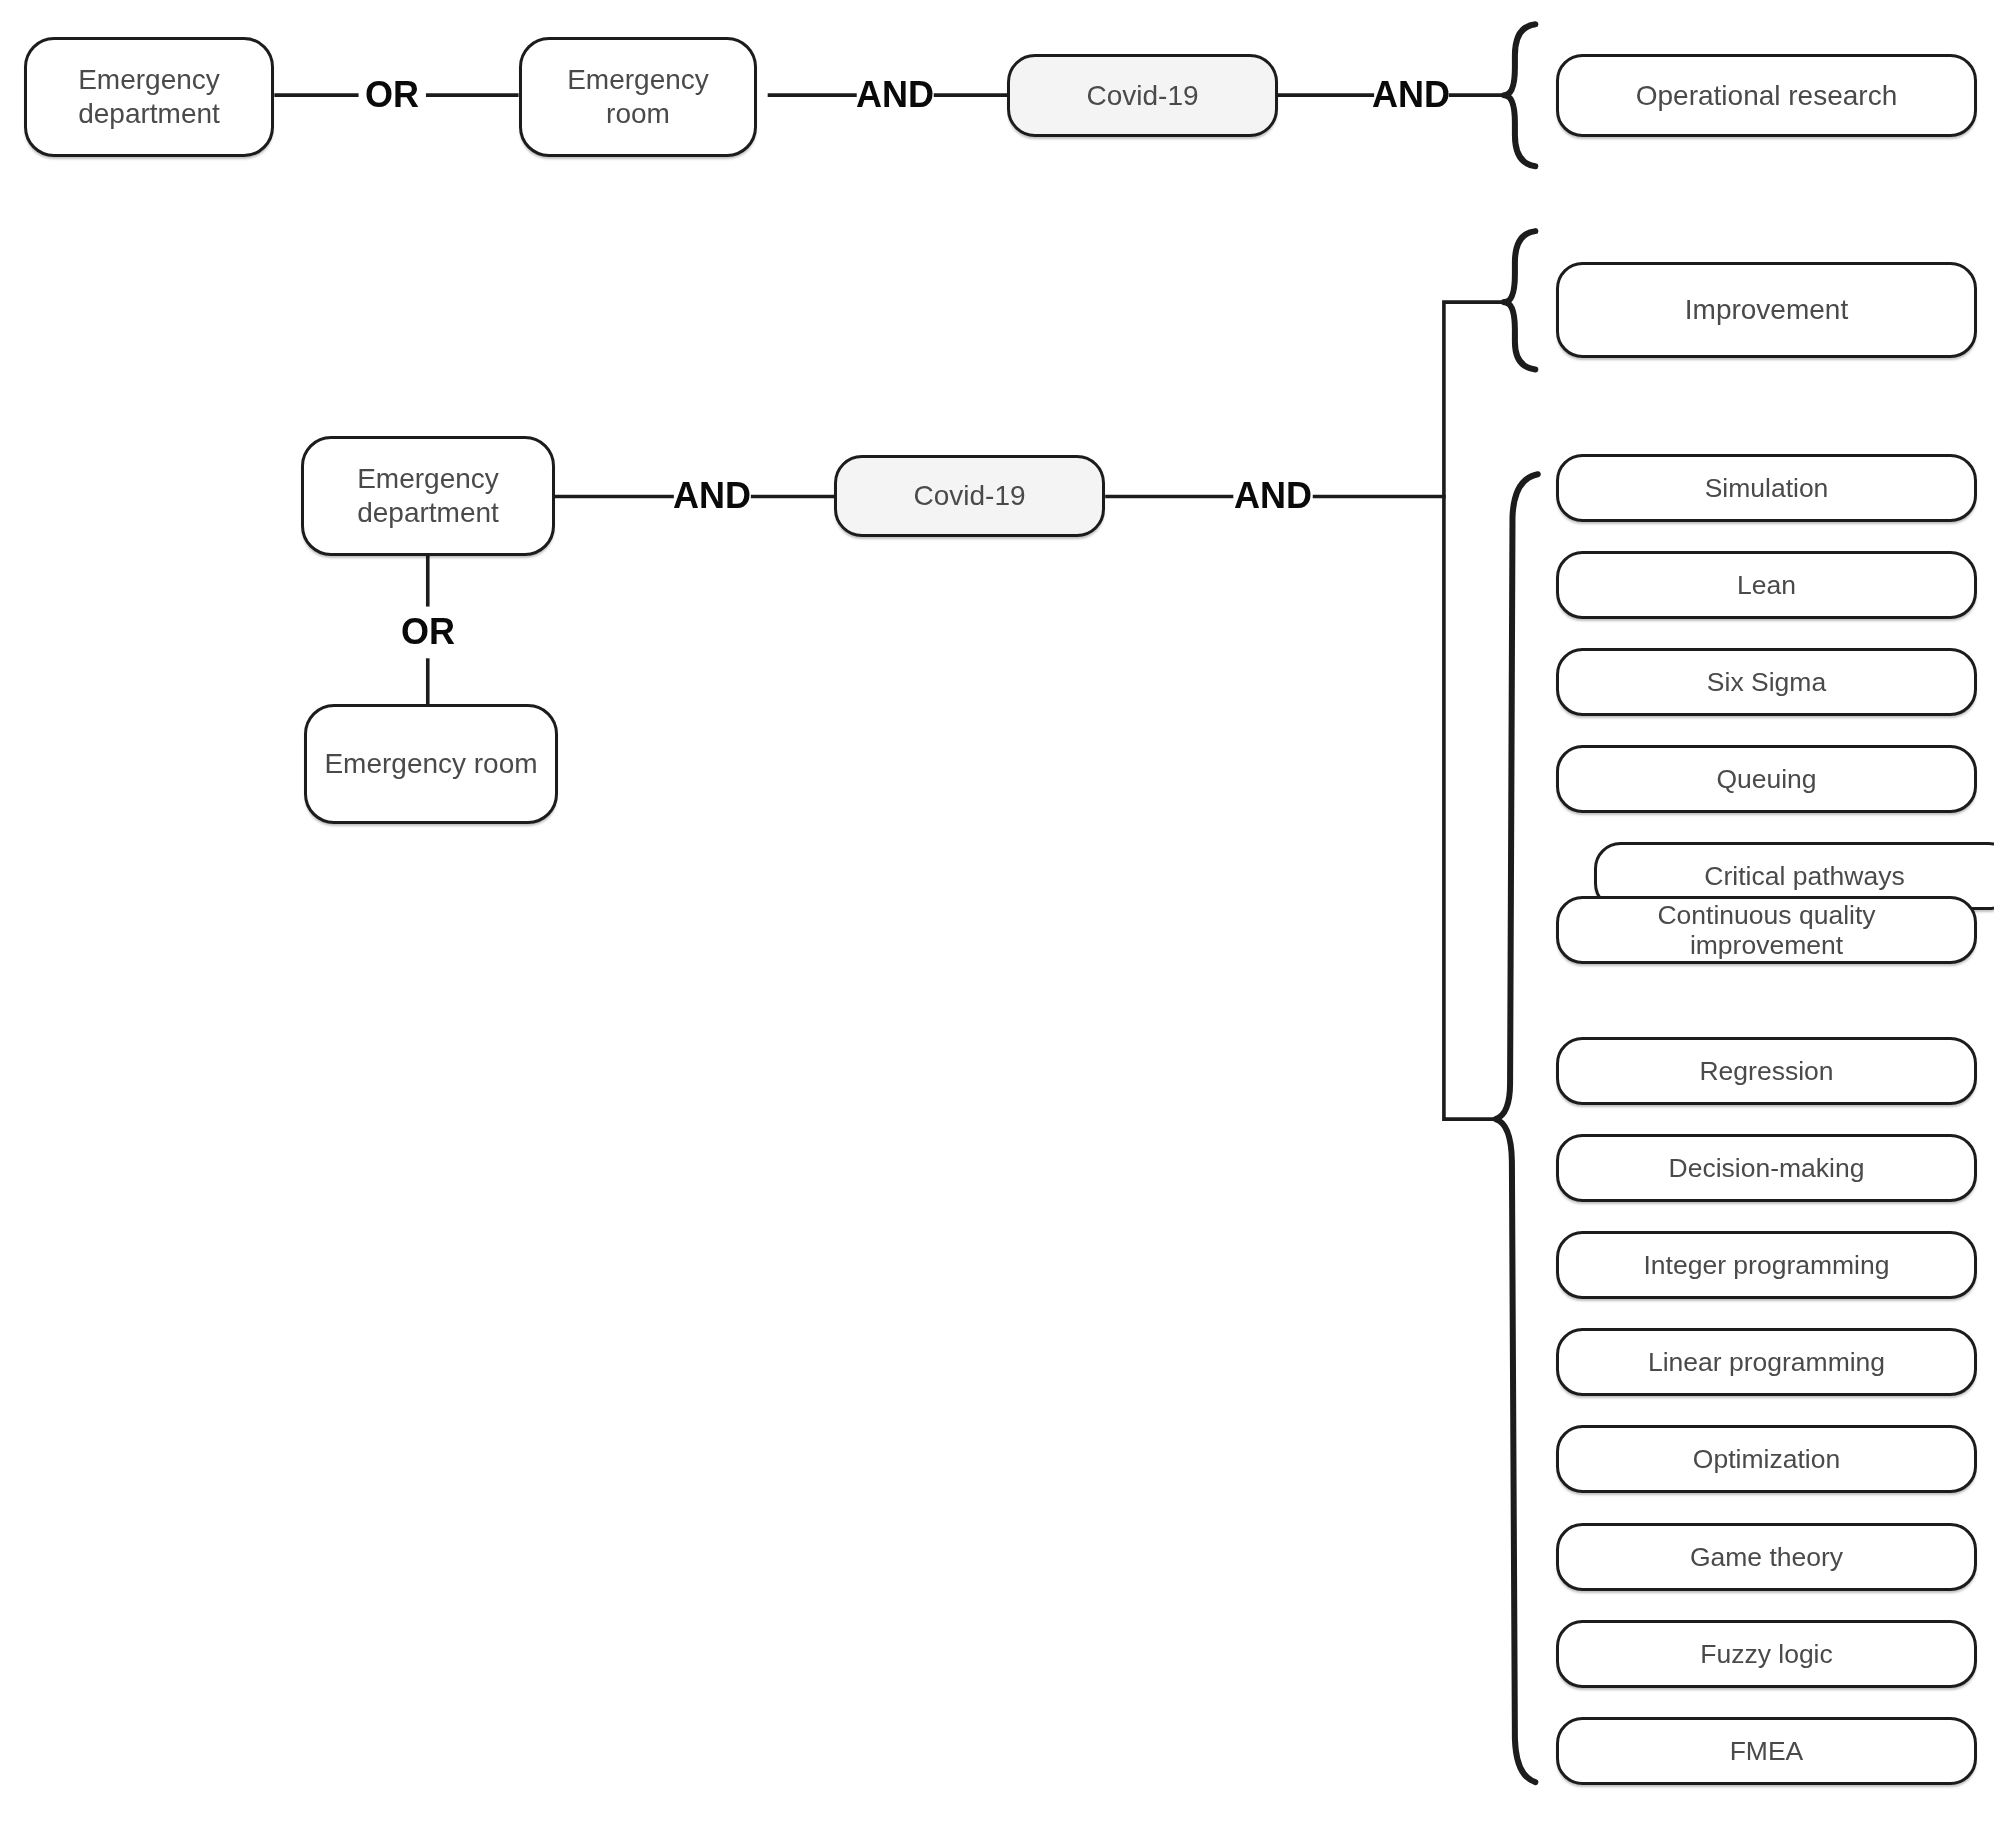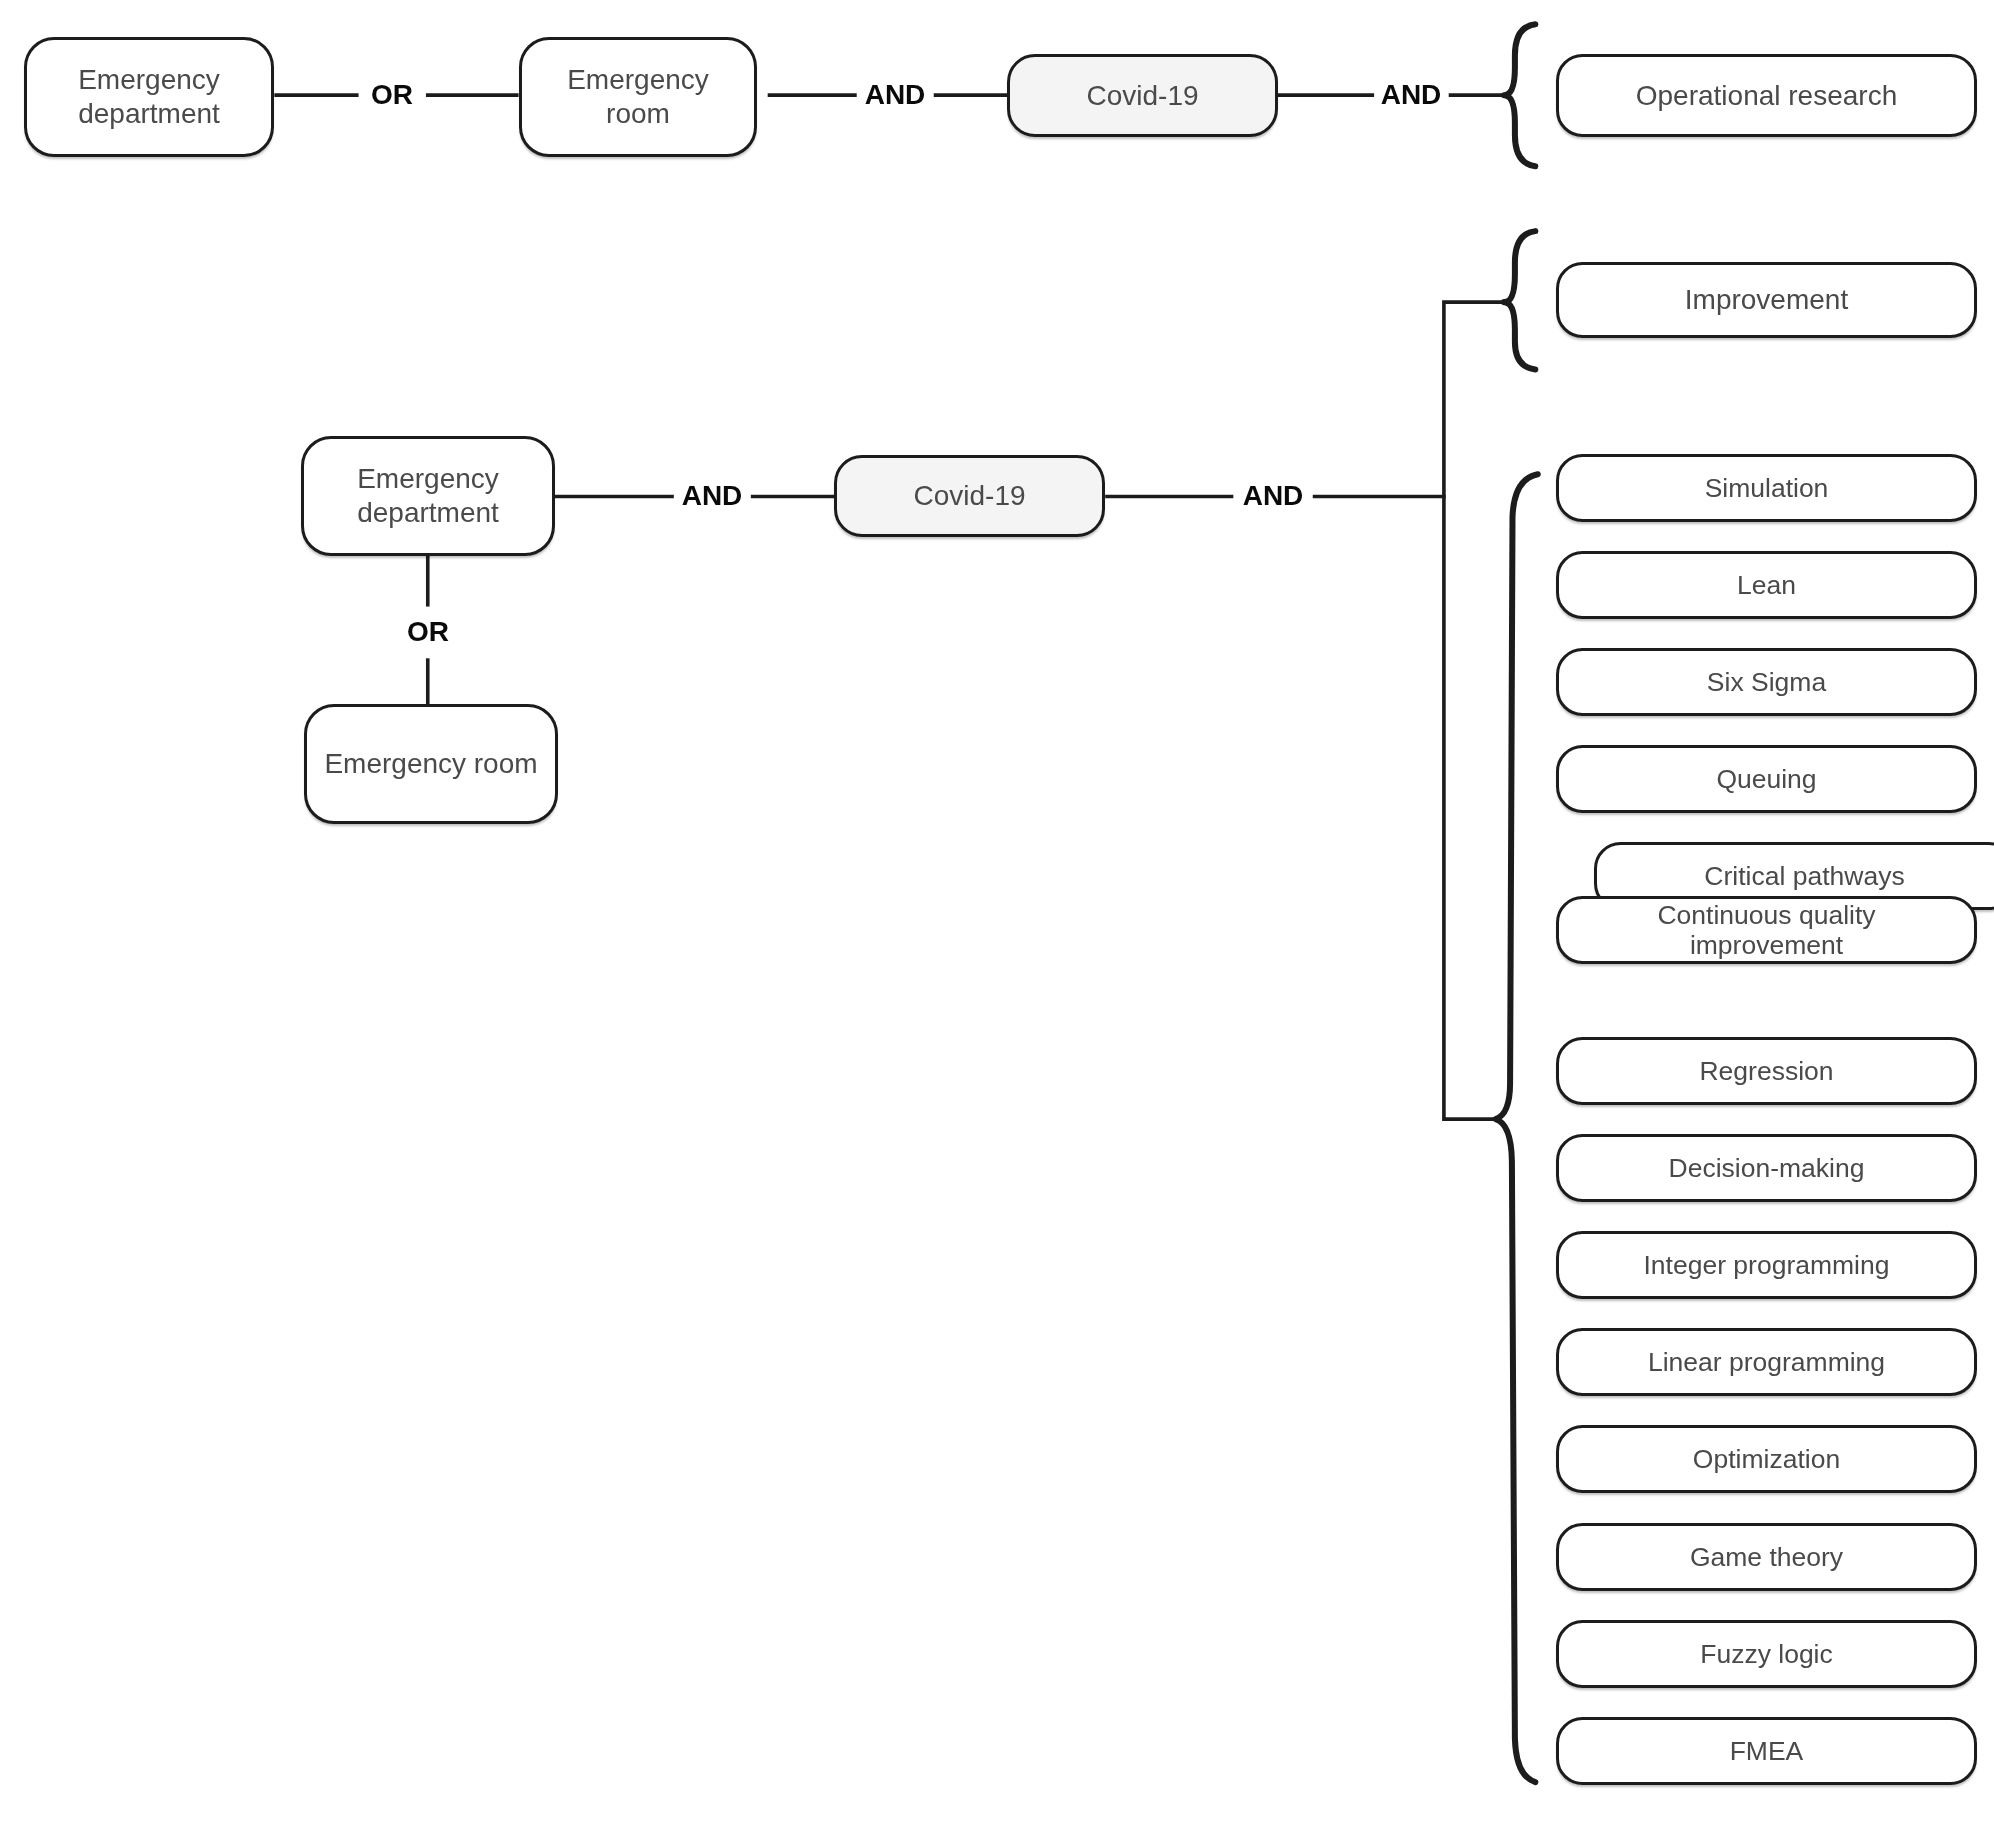--- a/index.html
+++ b/index.html
@@ -36,39 +36,39 @@
   }
   .big{border-radius:30px;padding:16px 12px;}
   .wide{border-radius:26.5px;width:421px;left:1556px;padding:8px 66px;}
   .covid{background:var(--covid-fill);border-radius:28px;}
   .method{height:68px;font-size:26.5px;line-height:30px;}
   .operator{
     position:absolute;
     transform:translate(-50%,-50%);
     color:var(--op-text);
     font-weight:bold;
-    font-size:28px;
+    font-size:36px;
     white-space:nowrap;
   }
   
   #ed1{left:24px;top:37px;width:250px;height:120px;}
   #or1{left:392px;top:95px;}
   #er1{left:519px;top:37px;width:238px;height:120px;}
   #and1{left:895px;top:95px;}
   #covid1{left:1007px;top:54px;width:271px;height:83px;}
   #and2{left:1411px;top:95px;}
   #opres{top:54px;height:83px;}
   
   #ed2{left:301px;top:436px;width:254px;height:120px;}
   #and2a{left:712px;top:496px;}
   #covid2{left:834px;top:455px;width:271px;height:82px;}
   #and2b{left:1273px;top:496px;}
   #or2{left:428px;top:632px;}
   #er2{left:304px;top:704px;width:254px;height:120px;}
-  #improvement{top:262px;height:76px;}
+  #improvement{top:262px;height:96px;}
 </style>
 </head>
 <body>
 
 <div id="canvas">
 
   <svg id="wires" viewBox="0 0 3316 3058" xmlns="http://www.w3.org/2000/svg">
 
     <path class="wire" d="M456 158 H596"></path>
     <path class="wire" d="M708 158 H862"></path>

